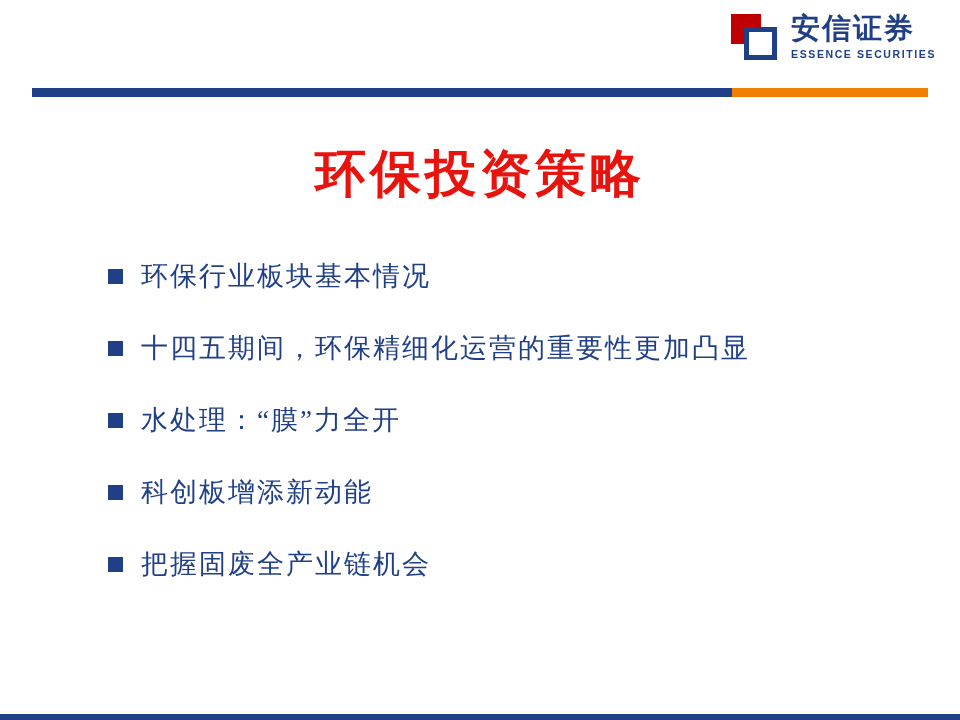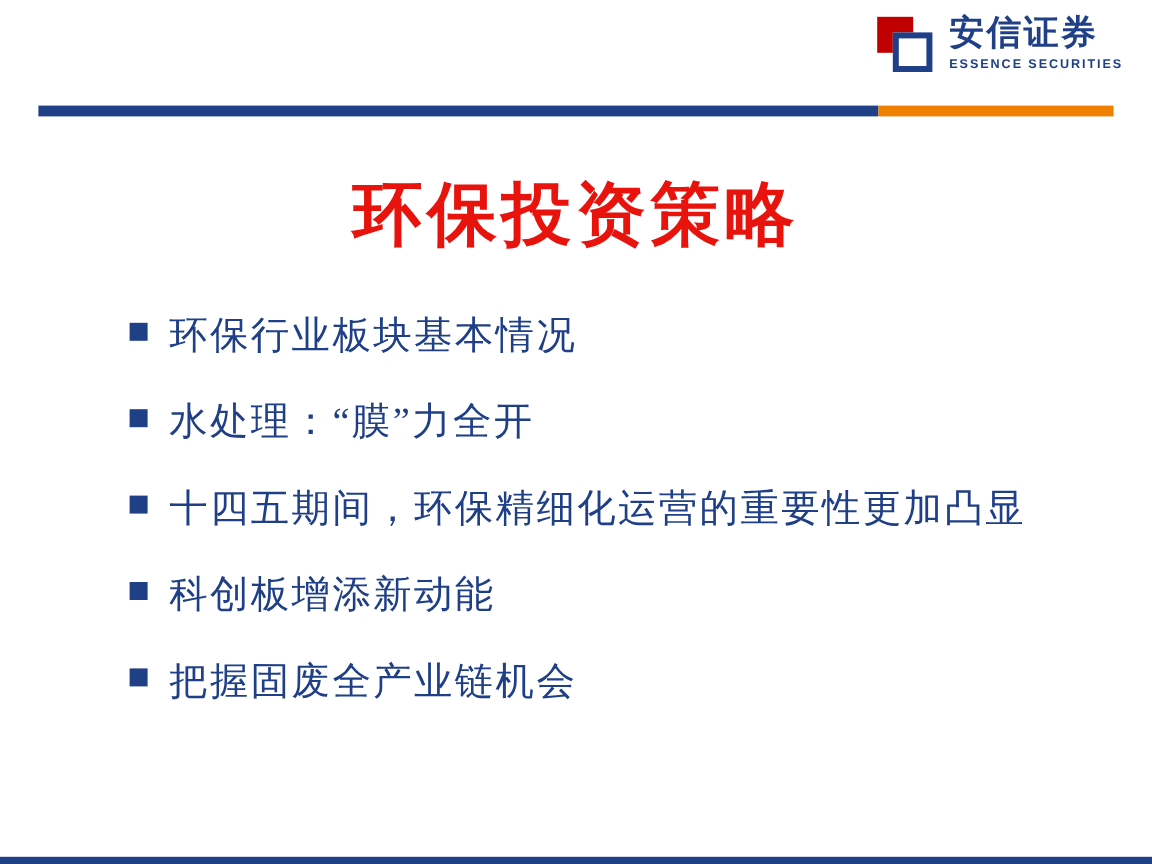--- a/index.html
+++ b/index.html
@@ -94,21 +94,21 @@
 
   
   .slide-title {
     position: absolute;
     left: 0;
     top: 140px;
     width: 960px;
     text-align: center;
     font-family: "Liberation Serif", "DejaVu Serif", serif;
     font-weight: bold;
-    font-size: 58px;
+    font-size: 51px;
     color: #e8130d;
     letter-spacing: 4px;
   }
 
   
   .bullet-list {
     position: absolute;
     left: 108px;
     top: 258px;
     width: 800px;
@@ -121,21 +121,21 @@
   .bullet-square {
     width: 15px;
     height: 15px;
     background: #1f3f87;
     margin-top: 11px;
     margin-right: 18px;
     flex: 0 0 auto;
   }
   .bullet-text {
     font-family: "Liberation Serif", "DejaVu Serif", serif;
-    font-size: 32px;
+    font-size: 27px;
     color: #1f3f87;
     letter-spacing: 2px;
     line-height: 1.35;
   }
 
   
   .bottom-rule {
     position: absolute;
     left: 0;
     bottom: 0;
@@ -167,30 +167,30 @@
 
   <div class="bullet-list">
 
     <div class="bullet-item">
       <div class="bullet-square"></div>
       <div class="bullet-text">环保行业板块基本情况</div>
     </div>
 
     <div class="bullet-item">
       <div class="bullet-square"></div>
+      <div class="bullet-text">十四五期间，环保精细化运营的重要性更加凸显</div>
+    </div>
+
+    <div class="bullet-item">
+      <div class="bullet-square"></div>
       <div class="bullet-text">水处理：“膜”力全开</div>
     </div>
 
     <div class="bullet-item">
       <div class="bullet-square"></div>
-      <div class="bullet-text">十四五期间，环保精细化运营的重要性更加凸显</div>
-    </div>
-
-    <div class="bullet-item">
-      <div class="bullet-square"></div>
       <div class="bullet-text">科创板增添新动能</div>
     </div>
 
     <div class="bullet-item">
       <div class="bullet-square"></div>
       <div class="bullet-text">把握固废全产业链机会</div>
     </div>
 
   </div>
 

